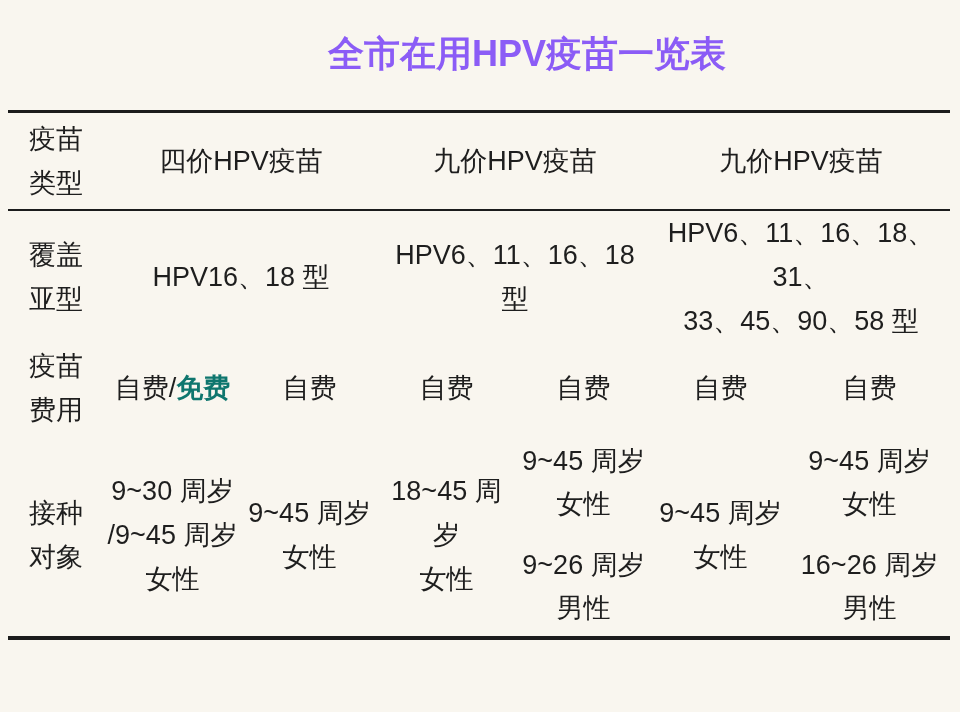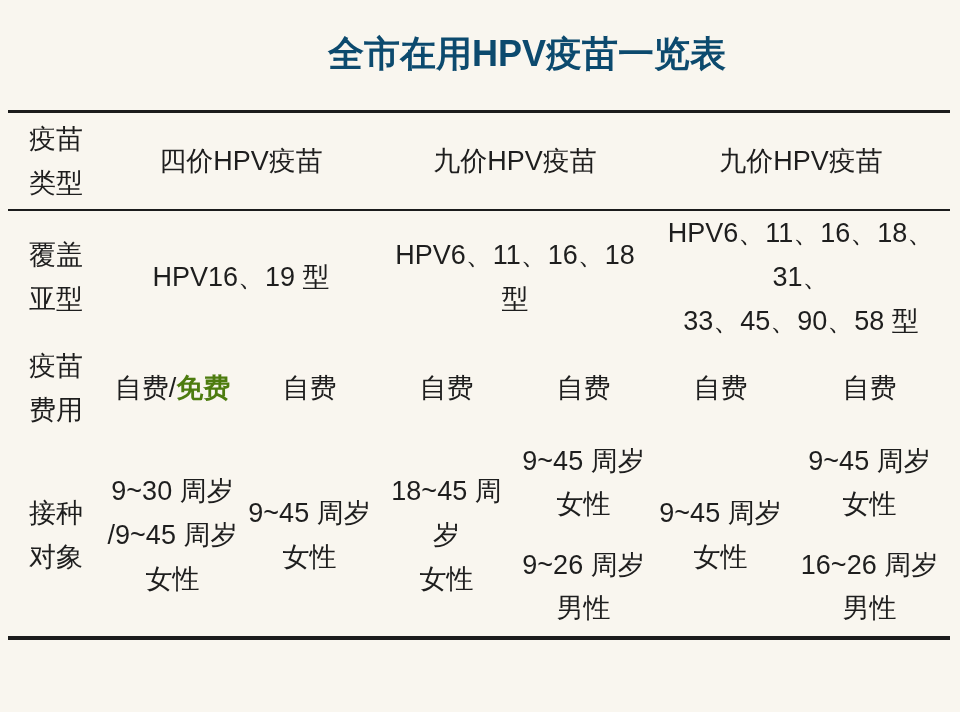--- a/index.html
+++ b/index.html
@@ -9,21 +9,21 @@
     color: #1e1e1e;
     font-family: "Liberation Sans", "DejaVu Sans", sans-serif;
     overflow: hidden;
   }
   .page { position: relative; width: 960px; height: 712px; }
 
   .title {
     position: absolute; top: 30px; left: 0;
     width: 960px; box-sizing: border-box; padding-left: 94px;
     text-align: center;
-    font-size: 36px; font-weight: 700; color: #0c4a6e;
+    font-size: 36px; font-weight: 700; color: #8b5cf6;
     white-space: nowrap;
   }
 
   table.vaccine {
     position: absolute; top: 110px; left: 8px;
     width: 942px;
     border-collapse: collapse; table-layout: fixed;
     border-top: 3px solid #1c1c1c;
     border-bottom: 4px solid #1c1c1c;
   }
@@ -72,31 +72,31 @@
         <th class="rowhead pre">疫苗
 类型</th>
         <td colspan="2">四价HPV疫苗</td>
         <td colspan="2">九价HPV疫苗</td>
         <td colspan="2">九价HPV疫苗</td>
       </tr>
 
       <tr class="r-cov">
         <th class="rowhead pre">覆盖
 亚型</th>
-        <td colspan="2" class="pre">HPV16、19 型</td>
+        <td colspan="2" class="pre">HPV16、18 型</td>
         <td colspan="2" class="pre">HPV6、11、16、18 型</td>
         <td colspan="2" class="pre">HPV6、11、16、18、31、
 33、45、90、58 型</td>
       </tr>
 
 
       <tr class="r-fee">
         <th class="rowhead pre">疫苗
 费用</th>
-        <td><span>自费/</span><span class="red" style="color: #4d7c0f;">免费</span></td>
+        <td><span>自费/</span><span class="red" style="color: #0f766e;">免费</span></td>
         <td>自费</td>
         <td>自费</td>
         <td>自费</td>
         <td>自费</td>
         <td>自费</td>
       </tr>
 
       <tr class="r-tgt">
         <th class="rowhead pre">接种
 对象</th>

